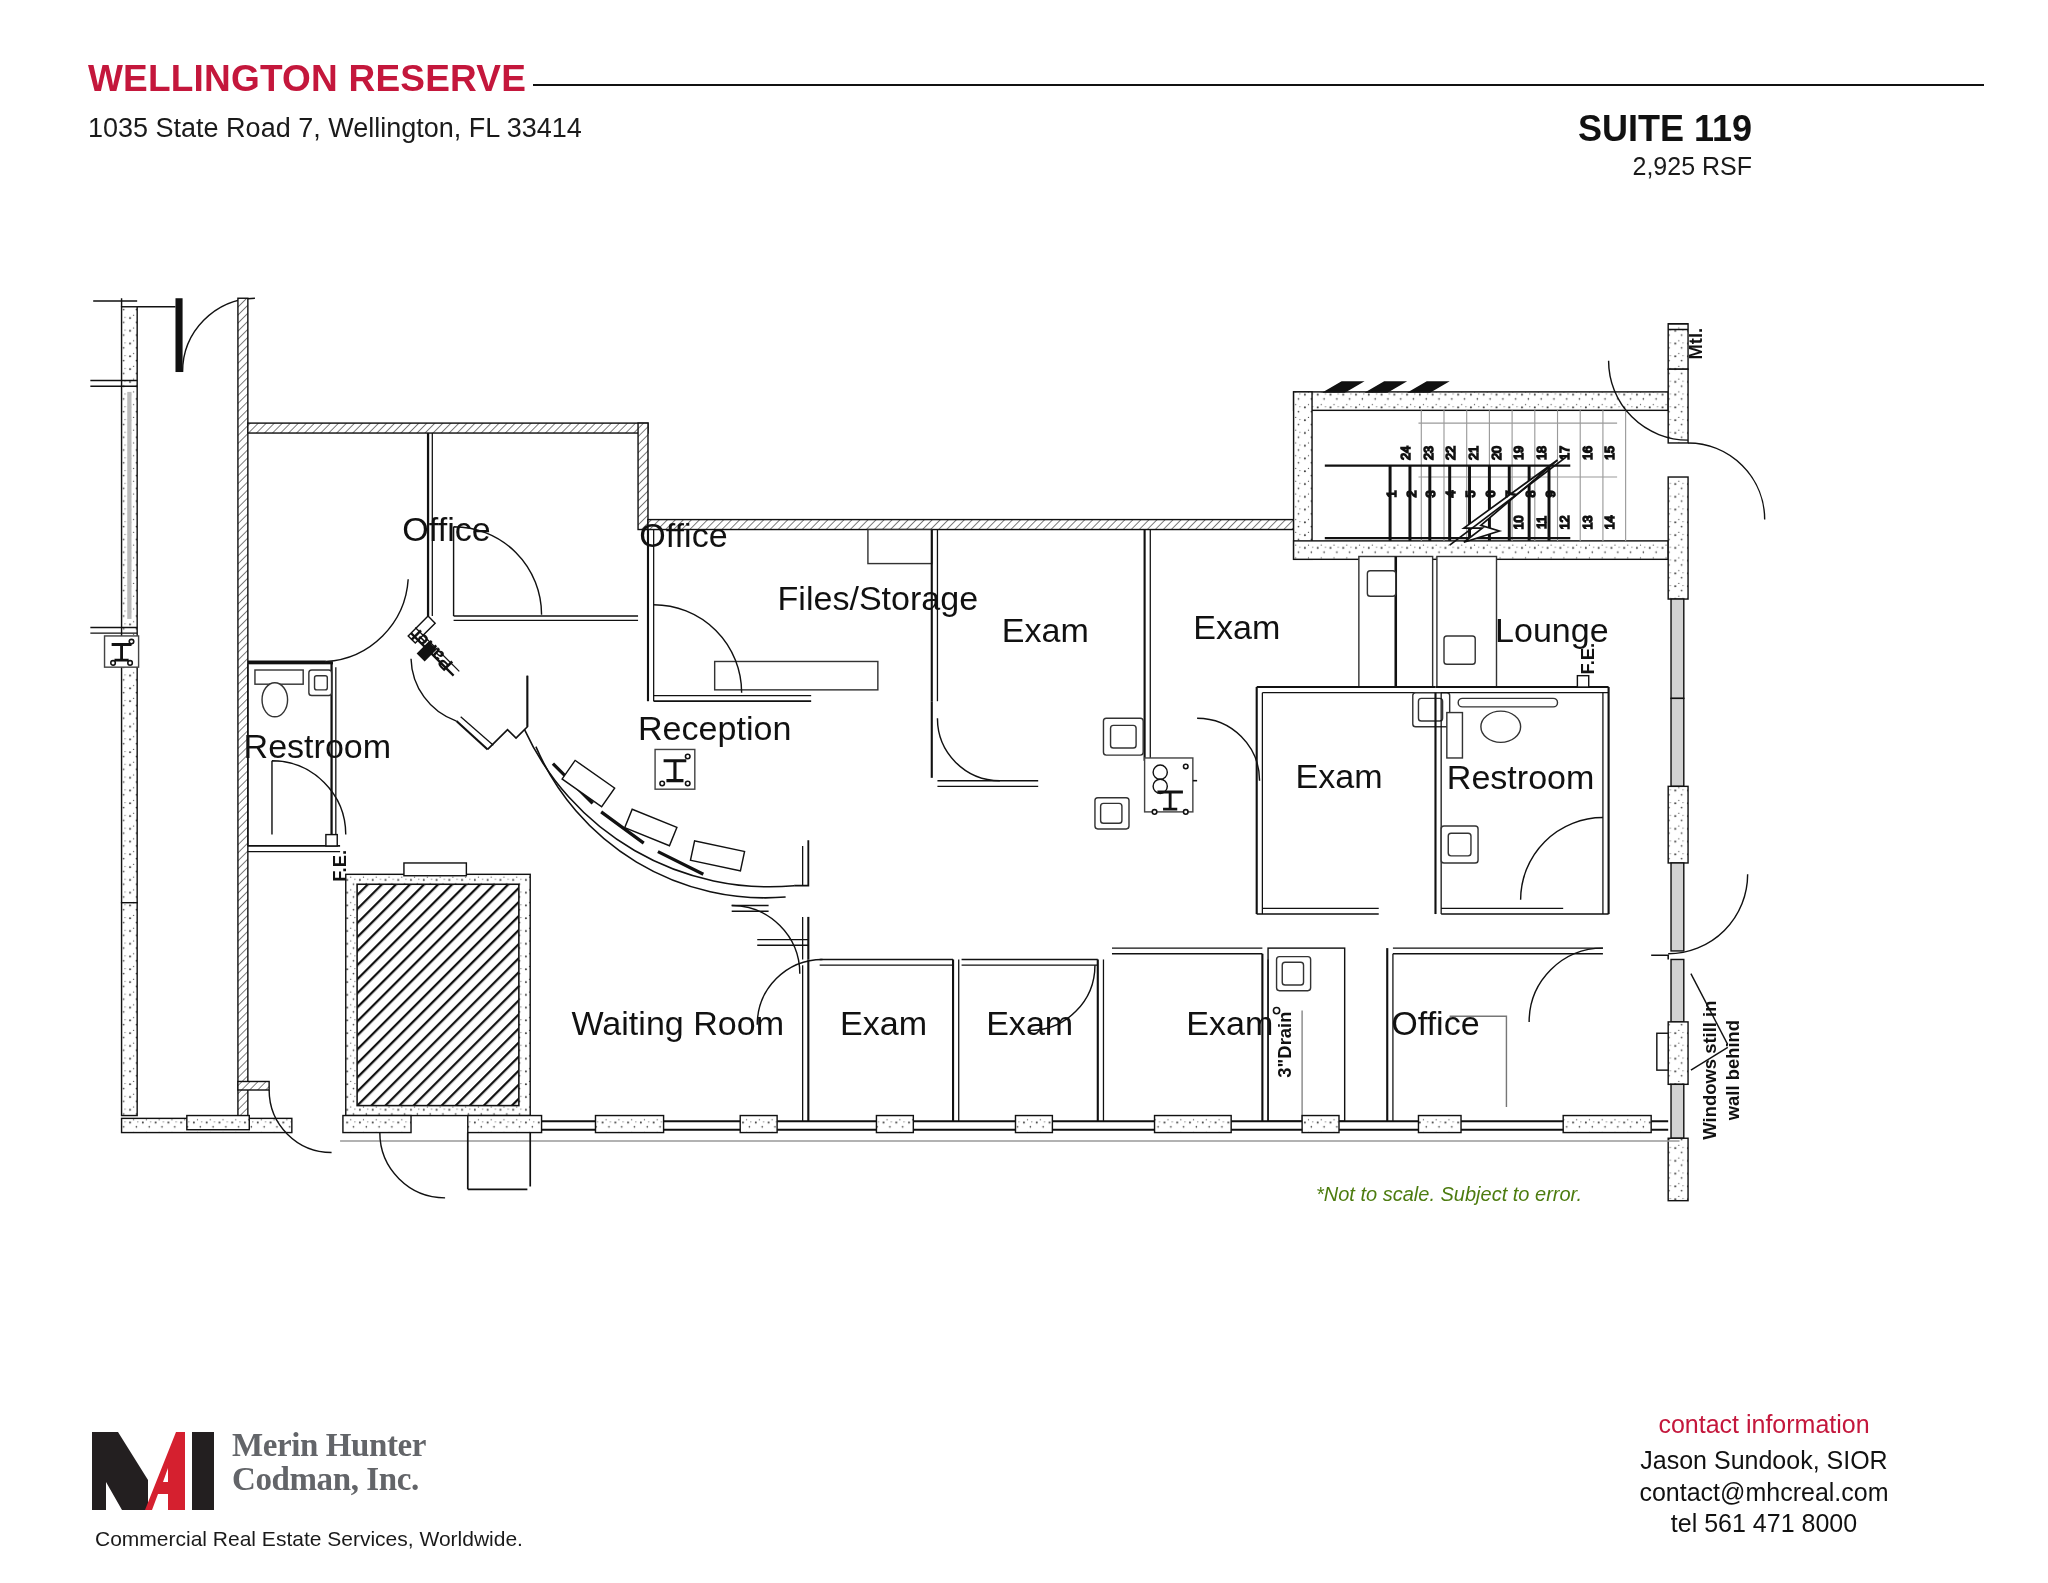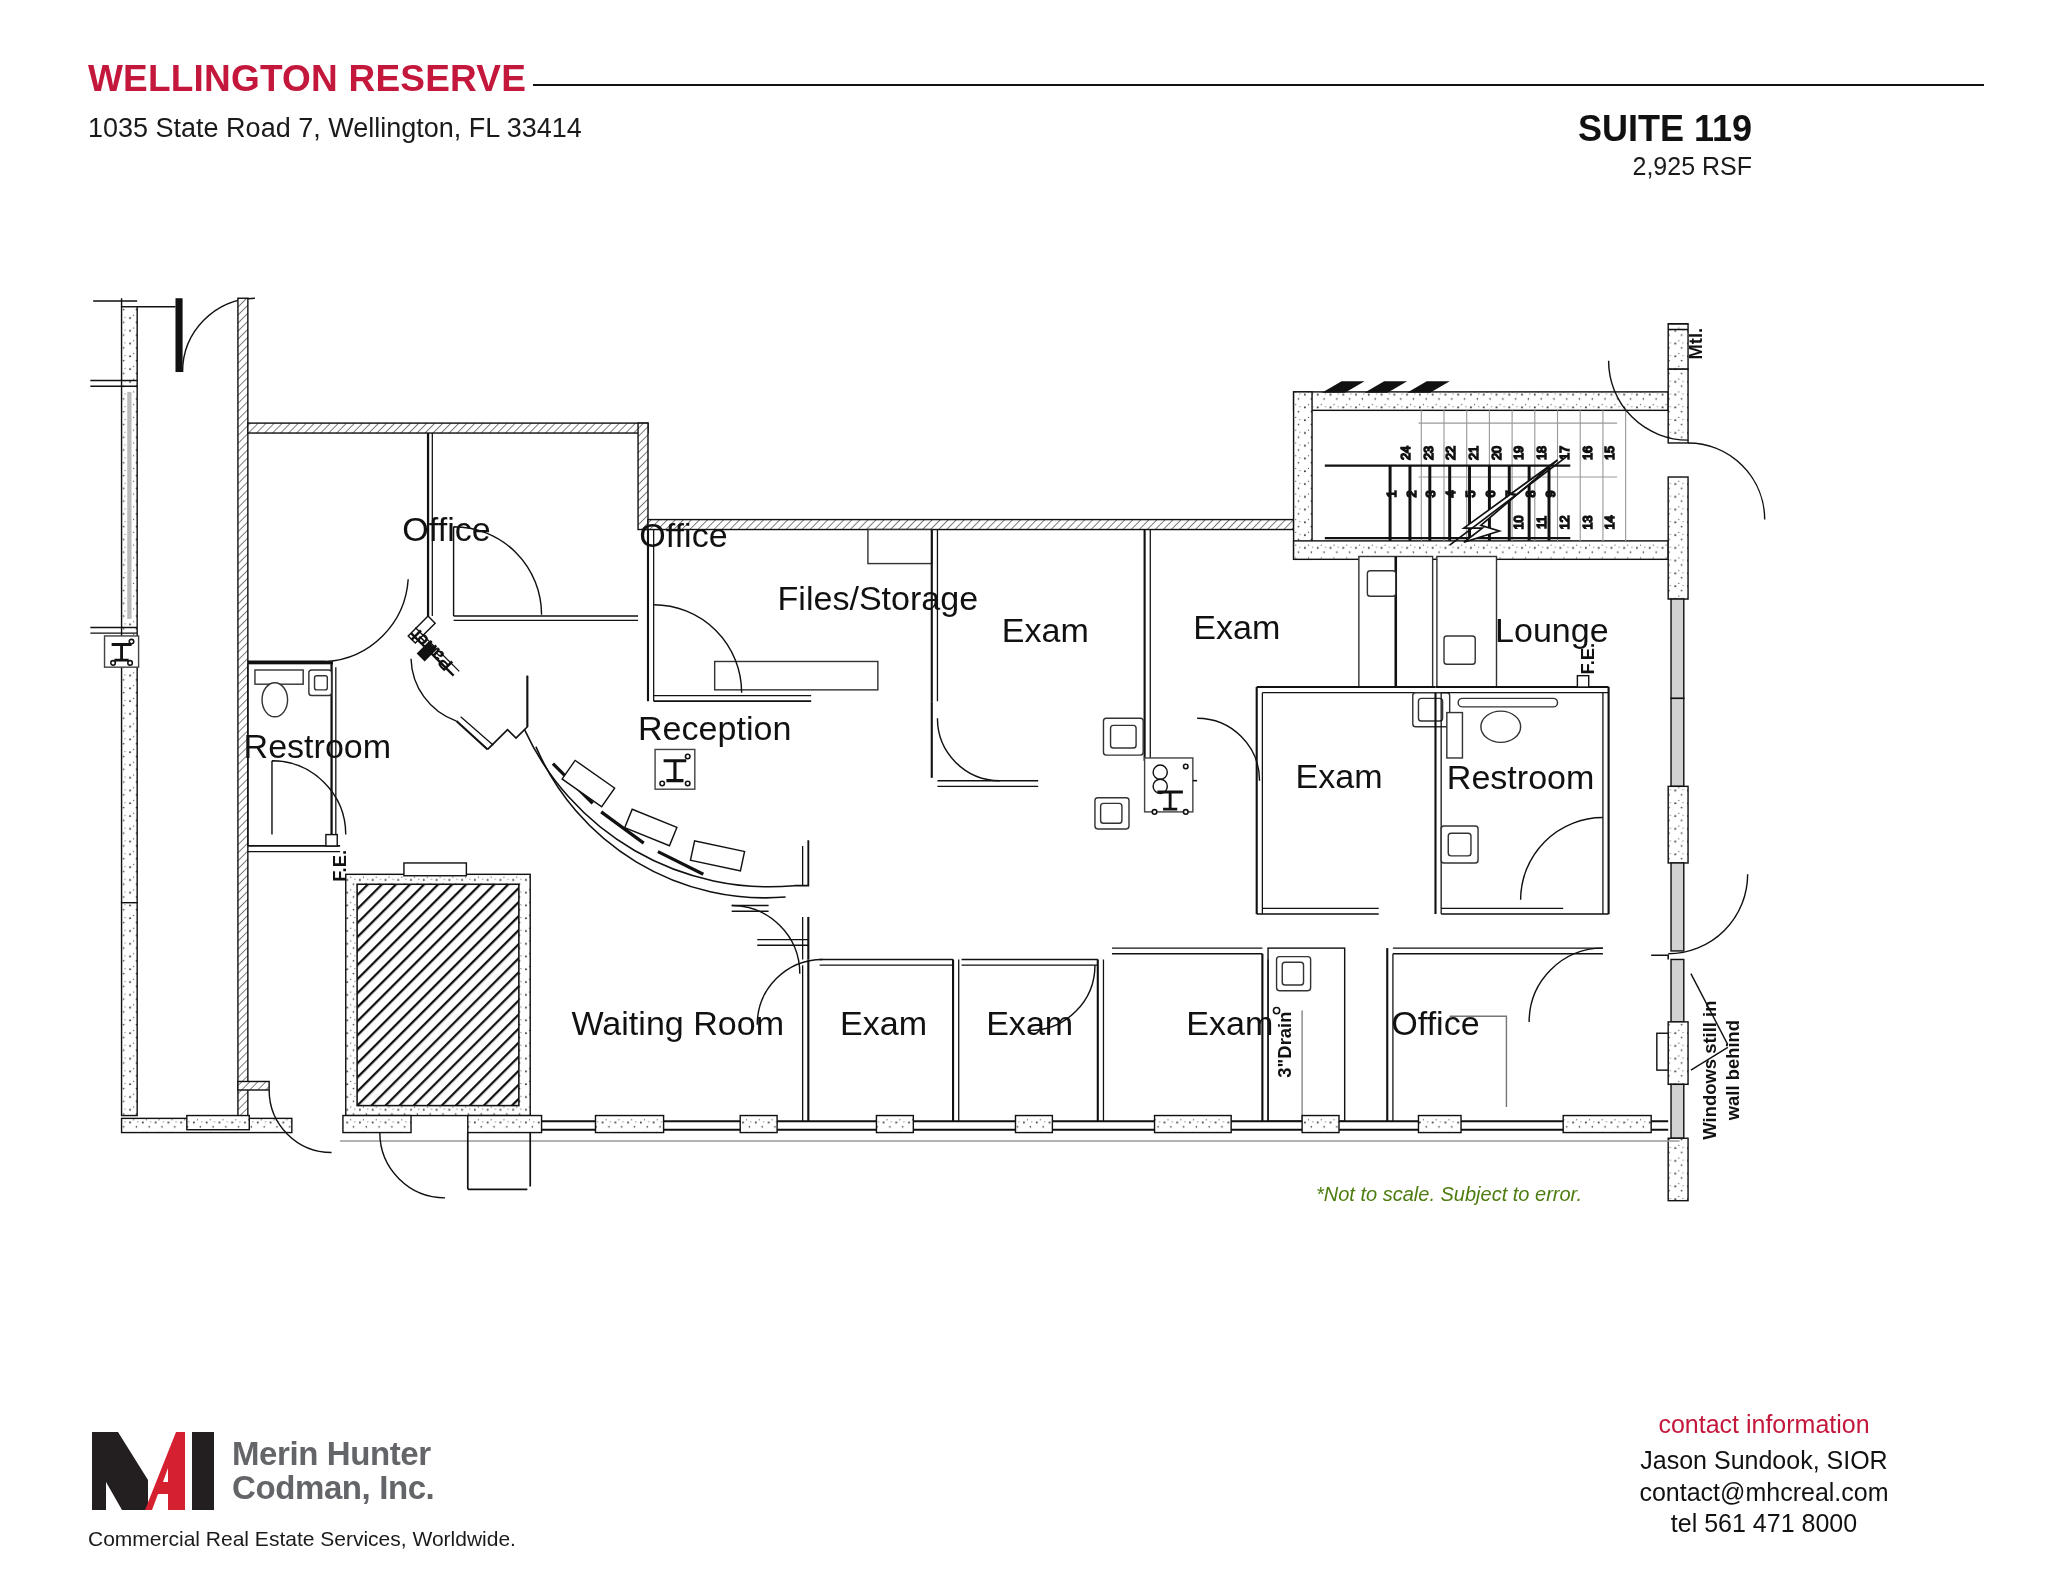--- a/index.html
+++ b/index.html
@@ -26,26 +26,26 @@
   .rmlabel{font-family:"Liberation Sans",sans-serif;font-size:24px;fill:#111;}
   .tinylabel{font-family:"Liberation Sans",sans-serif;font-size:13px;fill:#111;
              font-weight:bold;}
   .stairnum{font-family:"Liberation Sans",sans-serif;font-size:9px;fill:#7a7a7a;}
   #disclaimer{position:absolute;left:1316px;top:1183px;font-size:20px;font-style:italic;
               color:#4d7c0f;white-space:nowrap;}
 
   
   #footer{position:absolute;left:0;top:1400px;width:2048px;height:183px;}
   #logo-block{position:absolute;left:88px;top:28px;}
-  #logo-row{display:flex;align-items:center;}
+  #logo-row{display:flex;align-items:flex-start;font-family:Liberation Serif, serif;}
   #logo-mark{width:132px;height:86px;margin-right:12px;}
   #logo-words{line-height:1.04;}
   .logo-word{font-size:33px;font-weight:bold;color:#636569;white-space:nowrap;
              letter-spacing:-0.4px;}
-  #logo-tagline{margin-top:13px;font-size:21px;color:#1a1a1a;white-space:nowrap;}
+  #logo-tagline{margin-top:13px;font-size:21px;color:#1a1a1a;white-space:nowrap;margin-left:7px;}
 
   #contact-block{position:absolute;right:64px;top:10px;text-align:center;width:440px;}
   #contact-heading{font-size:25px;color:#C4173C;white-space:nowrap;margin-bottom:6px;}
   .contact-line{font-size:25px;color:#111;white-space:nowrap;line-height:1.26;}
 </style>
 </head>
 <body>
 
 <div id="header">
   <div id="property-name">WELLINGTON RESERVE</div>

